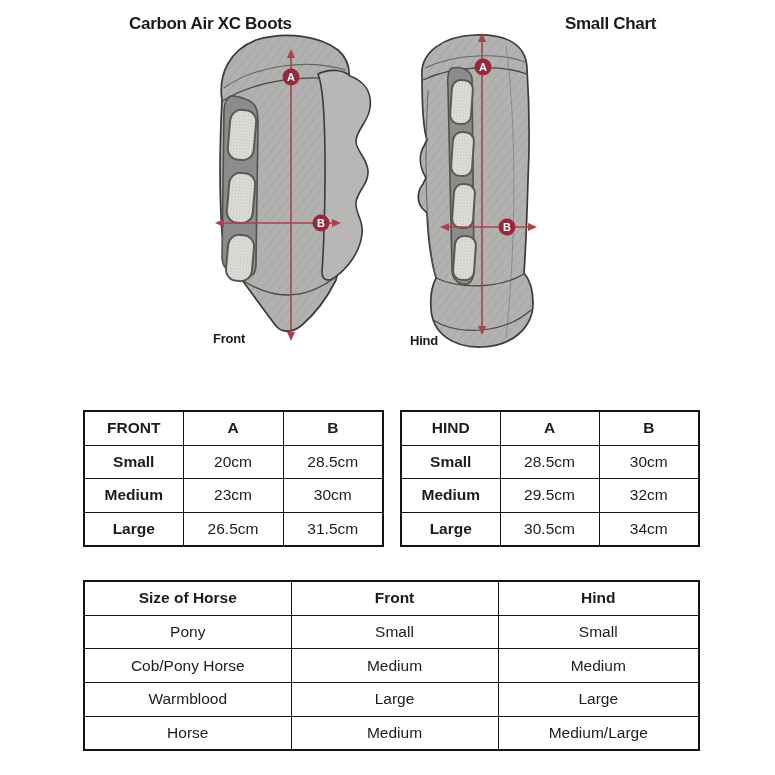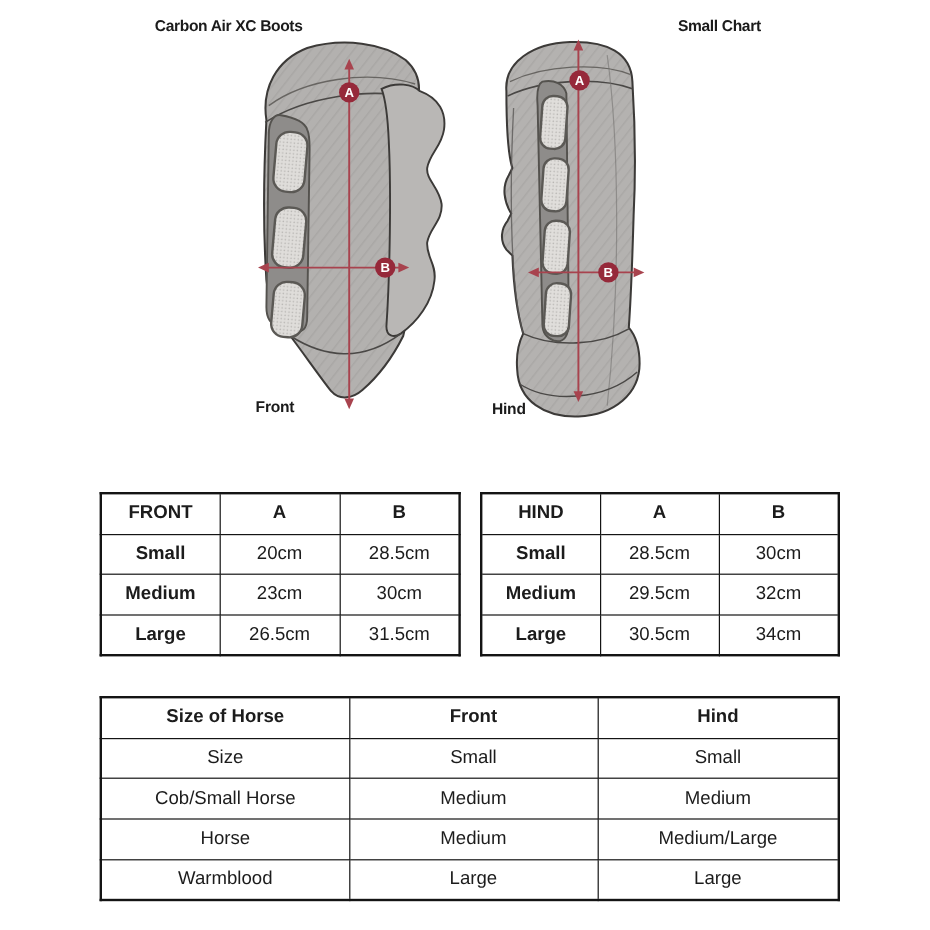--- a/index.html
+++ b/index.html
@@ -1,18 +1,18 @@
 <!DOCTYPE html>
 <html><head>
 <meta charset="utf-8">
 <style>
   html,body{margin:0;padding:0;background:#ffffff;}
   body{width:775px;height:775px;position:relative;font-family:"Liberation Sans",sans-serif;color:#1c1c1c;overflow:hidden;}
   .abs{position:absolute;}
-  .title{font-weight:bold;font-size:13px;letter-spacing:-0.3px;color:#1b1b1b;}
+  .title{font-weight:bold;font-size:17px;letter-spacing:-0.3px;color:#1b1b1b;}
   .boot-label{font-weight:bold;font-size:13px;letter-spacing:-0.2px;color:#1b1b1b;}
 
   table{border-collapse:collapse;table-layout:fixed;background:#fff;}
   table.sz{border:2px solid #141414;}
   table.sz td,table.sz th{border:1.5px solid #141414;text-align:center;vertical-align:middle;padding:0;
     font-size:15.5px;overflow:hidden;white-space:nowrap;}
   table.sz th{font-weight:bold;}
   td.b{font-weight:bold;}
   .small-tbl td,.small-tbl th{height:32.5px;}
   .big-tbl td,.big-tbl th{height:32.7px;margin-top:46px;}
@@ -207,33 +207,33 @@
       <col style="width:207px">
       <col style="width:201px">
     </colgroup>
   <tbody>
       <tr>
     <th>Size of Horse</th>
     <th>Front</th>
     <th>Hind</th>
   </tr>
   <tr>
-    <td>Size</td>
+    <td>Pony</td>
     <td>Small</td>
     <td>Small</td>
   </tr>
   <tr>
-    <td>Cob/Small Horse</td>
+    <td>Cob/Pony Horse</td>
     <td>Medium</td>
     <td>Medium</td>
+  </tr>
+  <tr>
+    <td>Warmblood</td>
+    <td>Large</td>
+    <td>Large</td>
   </tr>
   <tr>
     <td>Horse</td>
     <td>Medium</td>
     <td>Medium/Large</td>
   </tr>
-  <tr>
-    <td>Warmblood</td>
-    <td>Large</td>
-    <td>Large</td>
-  </tr>
 </tbody>
   </table>
 
 </body></html>

